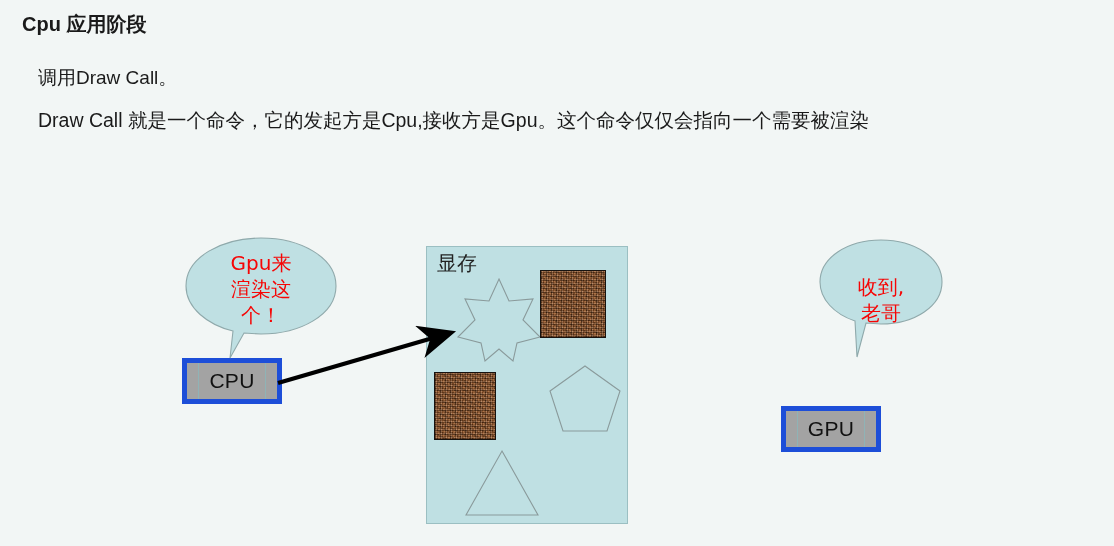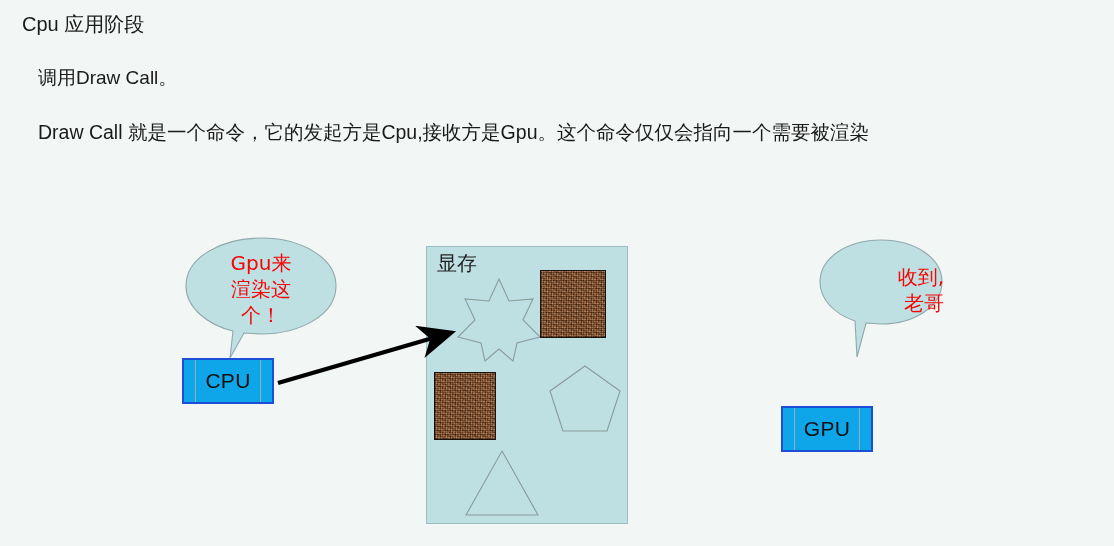--- a/index.html
+++ b/index.html
@@ -21,21 +21,21 @@
     position: absolute;
     left: 0; top: 0;
     width: 1114px;
   }
   .page-title {
     position: absolute;
     left: 22px;
     top: 10px;
     font-size: 20px;
     line-height: 28px;
-    font-weight: 400;
+    font-weight: 700;
     white-space: pre;
     color: #1a1a1a;
   }
   .para-1 {
     position: absolute;
     left: 38px;
     top: 48px;
     font-size: 19px;
     line-height: 28px;
     white-space: pre;
@@ -44,21 +44,20 @@
   }
   .para-2 {
     position: absolute;
     left: 38px;
     top: 106px;
     width: 1060px;
     font-size: 19.5px;
     line-height: 28px;
     color: #1a1a1a;
     text-align: left;
-    margin-top: 12px;
   }
   .para-2 .line {
     display: block;
     white-space: pre;
   }
 
   
   .diagram {
     position: absolute;
     left: 0;
@@ -126,24 +125,24 @@
         rgba(40,18,4,0.25) 0px, rgba(40,18,4,0.25) 1px,
         rgba(205,135,80,0.18) 1px, rgba(205,135,80,0.18) 3px),
       linear-gradient(#8f5326, #8f5326);
   }
   #tex-square-top { left: 540px; top: 270px; width: 66px; height: 68px; }
   #tex-square-bottom { left: 434px; top: 372px; width: 62px; height: 68px; }
 
   
   .unit-box {
     position: absolute;
-    width: 92px;
+    width: 100px;
     height: 46px;
-    background: #0ea5e9;
-    border: 2px solid #1d4ed8;
+    background: #a3a3a3;
+    border: 5px solid #1d4ed8;
     box-sizing: border-box;
   }
   .unit-box .bar {
     position: absolute;
     top: 0;
     bottom: 0;
     width: 0;
     border-left: 1px solid #8fb3b6;
   }
   .unit-box .bar.left { left: 11px; }
@@ -178,21 +177,21 @@
     color: #f60505;
     font-family: "DejaVu Sans", "Liberation Sans", sans-serif;
     font-size: 20px;
     line-height: 26px;
     font-weight: 400;
     white-space: pre;
   }
   #bubble-cpu { left: 184px; top: 236px; width: 154px; height: 125px; }
   #bubble-cpu .bubble-text { top: 14px; }
   #bubble-gpu { left: 818px; top: 238px; width: 126px; height: 122px; }
-  #bubble-gpu .bubble-text { top: 26px; text-align: right; }
+  #bubble-gpu .bubble-text { top: 36px; }
 
   
   #draw-call-arrow {
     position: absolute;
     left: 260px;
     top: 315px;
     width: 220px;
     height: 90px;
   }
   #draw-call-arrow svg { display: block; overflow: visible; }

